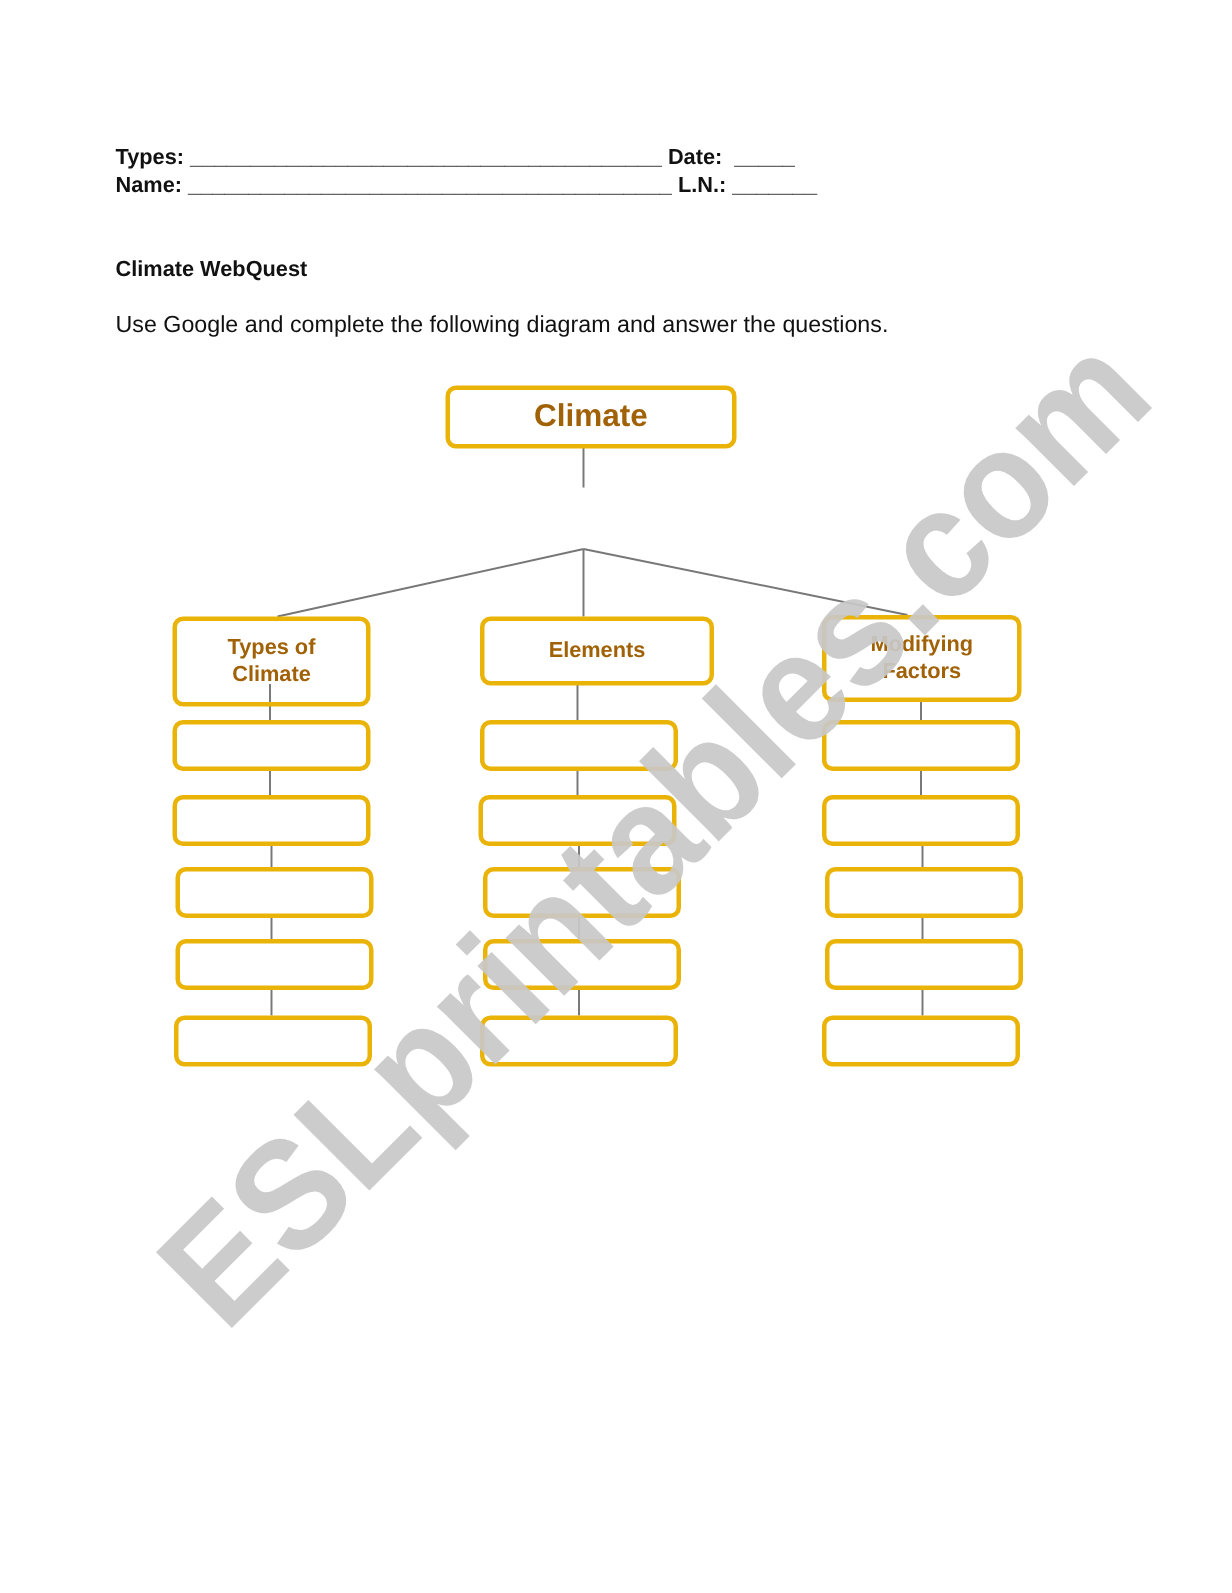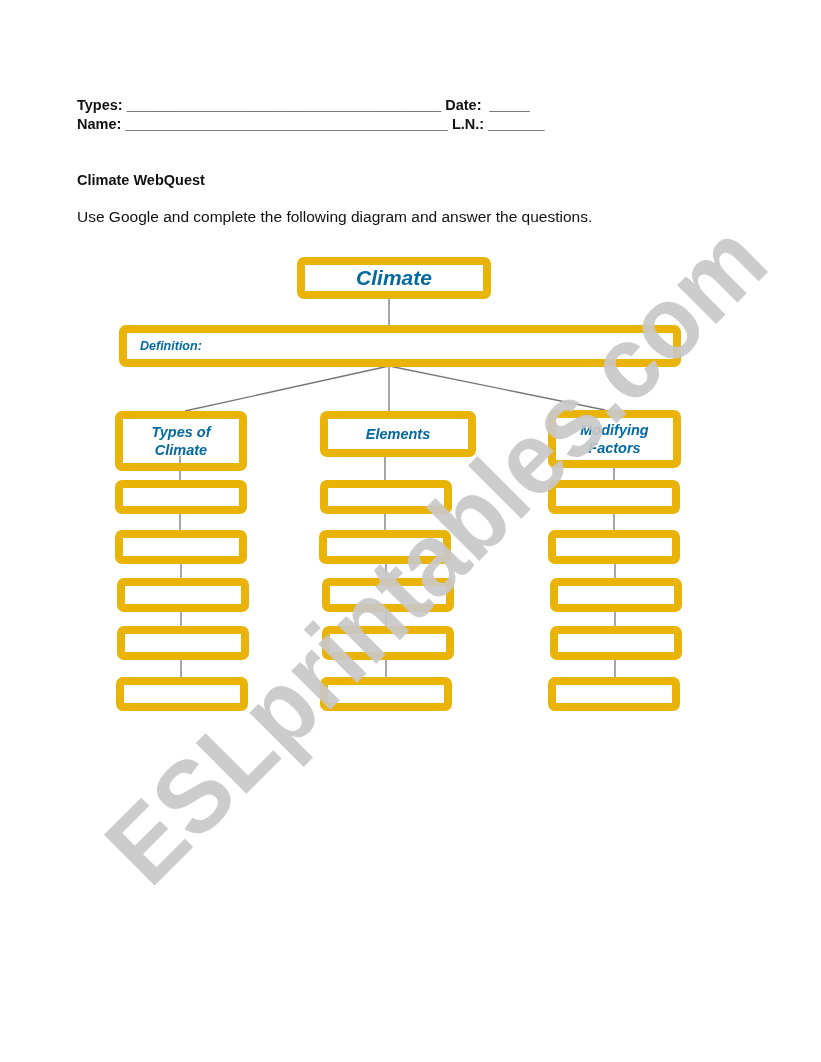--- a/index.html
+++ b/index.html
@@ -2,22 +2,22 @@
 <html><head>
 <meta charset="utf-8">
 <style>
   html, body { margin: 0; padding: 0; background: #ffffff; }
   body { width: 821px; height: 1062px; position: relative; overflow: hidden;
          font-family: "Liberation Sans", sans-serif; color: #111; }
   .page { position: absolute; left: 0; top: 0; width: 821px; height: 1062px; background: #fff; }
   .hdr-line { position: absolute; left: 77px; font-size: 14.5px; font-weight: bold; line-height: 18px; white-space: pre; }
   .title { position: absolute; left: 77px; top: 172px; font-size: 14.5px; font-weight: bold; }
   .instr { position: absolute; left: 77px; top: 208px; font-size: 15.5px; }
-  .box { position: absolute; box-sizing: border-box; border: 8px solid #eab308; border-radius: 7px; background: transparent;
-         display: flex; align-items: center; justify-content: center; text-align: center; font-weight: bold; color: #0369a1; font-style: italic; }
+  .box { position: absolute; box-sizing: border-box; border: 3px solid #eab308; border-radius: 7px; background: transparent;
+         display: flex; align-items: center; justify-content: center; text-align: center; font-weight: bold; color: #a16207; }
   .box.root { font-size: 21px; }
   .box.cat { font-size: 14.5px; line-height: 18px; }
   .box.def { justify-content: flex-start; padding-left: 13px; font-size: 12.5px; }
   .box.blank { cursor: text; }
   svg.lines { position: absolute; left: 0; top: 0; }
   svg.wm { position: absolute; left: 0; top: 0; pointer-events: none; }
 </style>
 </head>
 <body>
 
@@ -53,24 +53,20 @@
       <line x1="615" y1="563" x2="615" y2="578"></line>
       <line x1="615" y1="611" x2="615" y2="626"></line>
       <line x1="615" y1="659" x2="615" y2="677"></line>
     </g>
   </svg>
 
   <div class="box root" style="left:297px; top:257px; width:194px; height:42px;">
     <span>Climate</span>
   </div>
 
-  <div class="box def" style="left:119px; top:325px; width:562px; height:42px;">
-    <span>Definition:</span>
-    <span></span>
-  </div>
 
   <div class="box cat" style="left:115px; top:411px; width:132px; height:60px;">
     <div><span>Types of</span><br><span>Climate</span></div>
   </div>
   <div class="box cat" style="left:320px; top:411px; width:156px; height:46px;">
     <span>Elements</span>
   </div>
   <div class="box cat" style="left:548px; top:410px; width:133px; height:58px;align-items:center;">
     <div><span>Modifying</span><br><span>Factors</span></div>
   </div>

